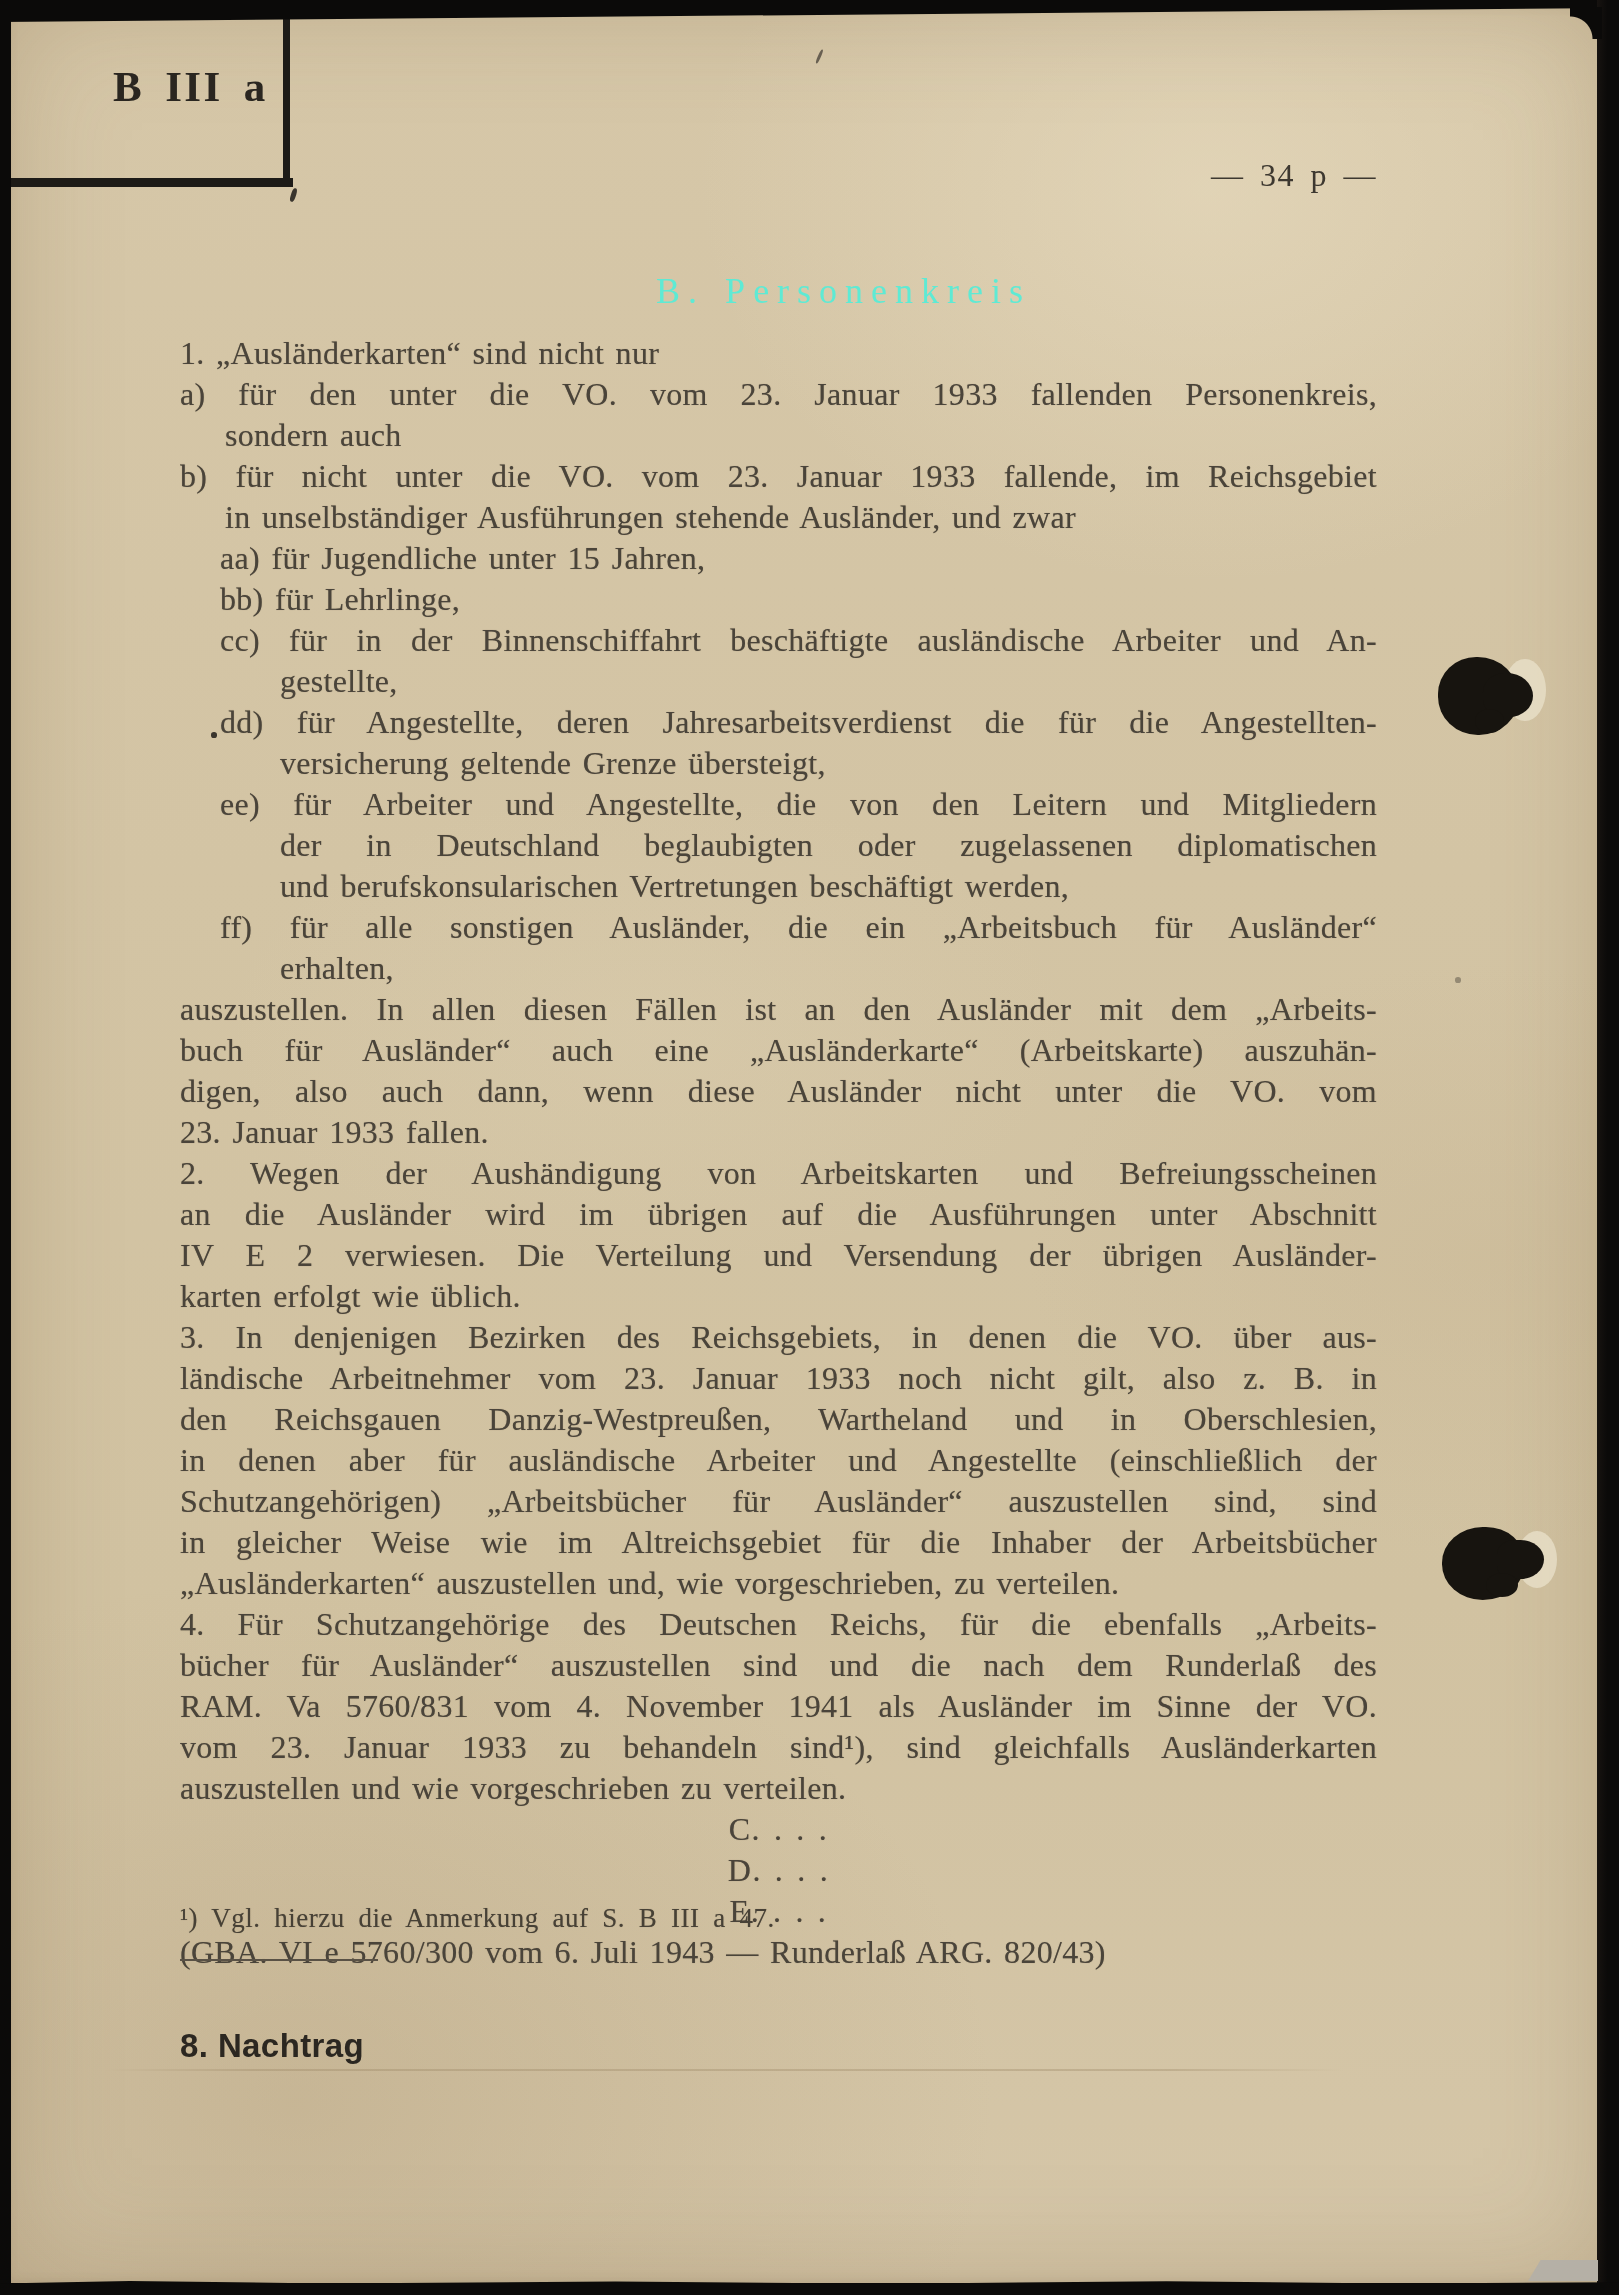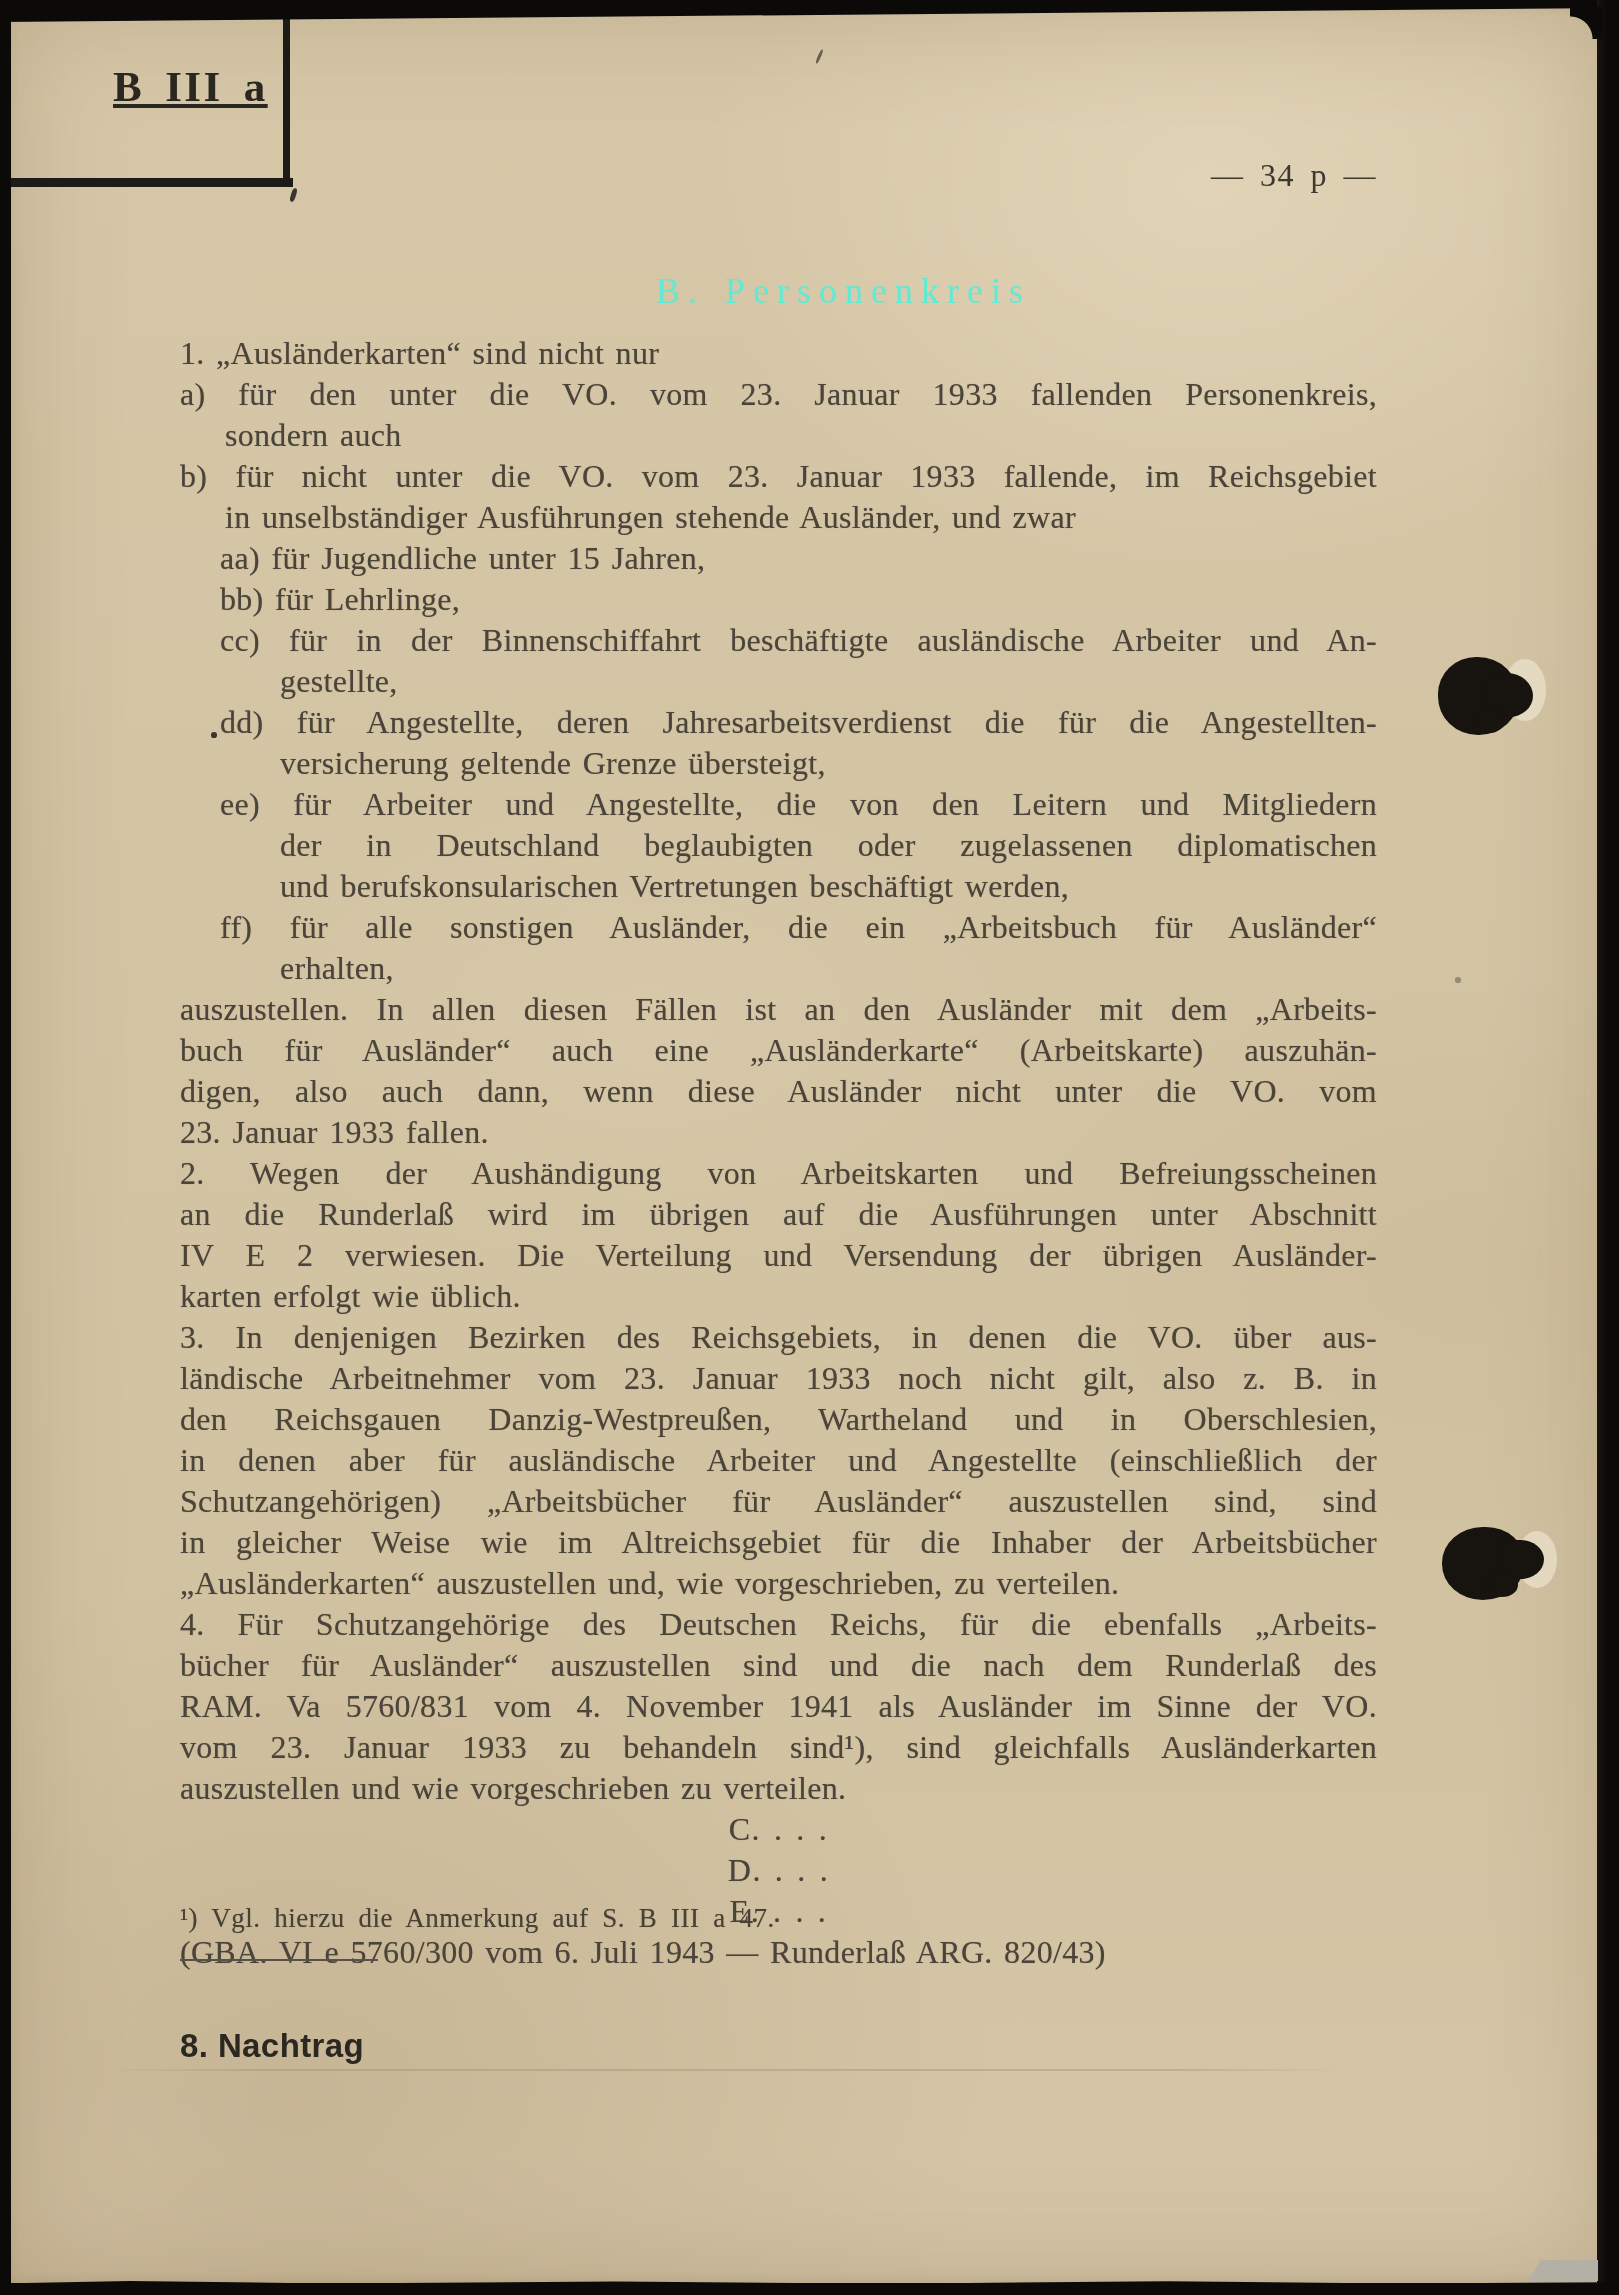--- a/index.html
+++ b/index.html
@@ -25,21 +25,21 @@
   .band.bottom{left:0;top:2278px;width:1620px;height:18px;
     clip-path:polygon(0 30%,8% 16%,20% 30%,38% 20%,55% 32%,72% 18%,86% 30%,100% 24%,100% 100%,0 100%);}
   .corner-bite{position:absolute;left:1570px;top:6.5px;width:32px;height:32px;z-index:6;
     background:radial-gradient(circle at 0% 100%, rgba(0,0,0,0) 0 22px, #0b0a09 23px);}
   .page-curl{position:absolute;left:1528px;top:2260px;width:70px;height:21px;z-index:6;
     background:#b5b0a6;clip-path:polygon(18% 0,100% 0,100% 100%,0 100%);}
   
   .bx-v{position:absolute;left:283px;top:13px;width:7.3px;height:174px;background:#1d1b17;z-index:3;}
   .bx-h{position:absolute;left:9.7px;top:178px;width:283px;height:9px;background:#1d1b17;z-index:3;}
   .corner-label{position:absolute;left:113px;top:62px;z-index:3;color:#2a2620;
-    font-size:43px;font-weight:bold;letter-spacing:2.4px;word-spacing:8px;text-decoration:underline;}
+    font-size:43px;font-weight:bold;letter-spacing:2.4px;word-spacing:8px;}
   
   .pageno{position:absolute;left:180px;top:157px;width:1197px;text-align:right;z-index:3;
     font-size:32px;color:#3d3830;letter-spacing:1.6px;word-spacing:5.7px;}
   .heading{position:absolute;left:180px;top:230px;width:1197px;box-sizing:border-box;
     padding-left:130px;text-align:center;z-index:3;
     font-size:36px;color:#5eead4;letter-spacing:8px;word-spacing:3.2px;margin-top:40px;}
   
   #lines{position:absolute;left:180px;top:288px;width:1197px;z-index:3;
     font-size:32px;color:#4a443a;letter-spacing:0.3px;word-spacing:3.2px;
     text-shadow:0 0 0.8px rgba(66,56,40,.45);margin-top:45px;}
@@ -94,21 +94,21 @@
       <div class="line i2 a-j">ee) für Arbeiter und Angestellte, die von den Leitern und Mitgliedern</div>
       <div class="line i3 a-j">der in Deutschland beglaubigten oder zugelassenen diplomatischen</div>
       <div class="line i3 a-l">und berufskonsularischen Vertretungen beschäftigt werden,</div>
       <div class="line i2 a-j">ff) für alle sonstigen Ausländer, die ein „Arbeitsbuch für Ausländer“</div>
       <div class="line i3 a-l">erhalten,</div>
       <div class="line i0 a-j">auszustellen. In allen diesen Fällen ist an den Ausländer mit dem „Arbeits-</div>
       <div class="line i0 a-j">buch für Ausländer“ auch eine „Ausländerkarte“ (Arbeitskarte) auszuhän-</div>
       <div class="line i0 a-j">digen, also auch dann, wenn diese Ausländer nicht unter die VO. vom</div>
       <div class="line i0 a-l">23. Januar 1933 fallen.</div>
       <div class="line i0 a-j">2. Wegen der Aushändigung von Arbeitskarten und Befreiungsscheinen</div>
-      <div class="line i0 a-j">an die Runderlaß wird im übrigen auf die Ausführungen unter Abschnitt</div>
+      <div class="line i0 a-j">an die Ausländer wird im übrigen auf die Ausführungen unter Abschnitt</div>
       <div class="line i0 a-j">IV E 2 verwiesen. Die Verteilung und Versendung der übrigen Ausländer-</div>
       <div class="line i0 a-l">karten erfolgt wie üblich.</div>
       <div class="line i0 a-j">3. In denjenigen Bezirken des Reichsgebiets, in denen die VO. über aus-</div>
       <div class="line i0 a-j">ländische Arbeitnehmer vom 23. Januar 1933 noch nicht gilt, also z. B. in</div>
       <div class="line i0 a-j">den Reichsgauen Danzig-Westpreußen, Wartheland und in Oberschlesien,</div>
       <div class="line i0 a-j">in denen aber für ausländische Arbeiter und Angestellte (einschließlich der</div>
       <div class="line i0 a-j">Schutzangehörigen) „Arbeitsbücher für Ausländer“ auszustellen sind, sind</div>
       <div class="line i0 a-j">in gleicher Weise wie im Altreichsgebiet für die Inhaber der Arbeitsbücher</div>
       <div class="line i0 a-l">„Ausländerkarten“ auszustellen und, wie vorgeschrieben, zu verteilen.</div>
       <div class="line i0 a-j">4. Für Schutzangehörige des Deutschen Reichs, für die ebenfalls „Arbeits-</div>

